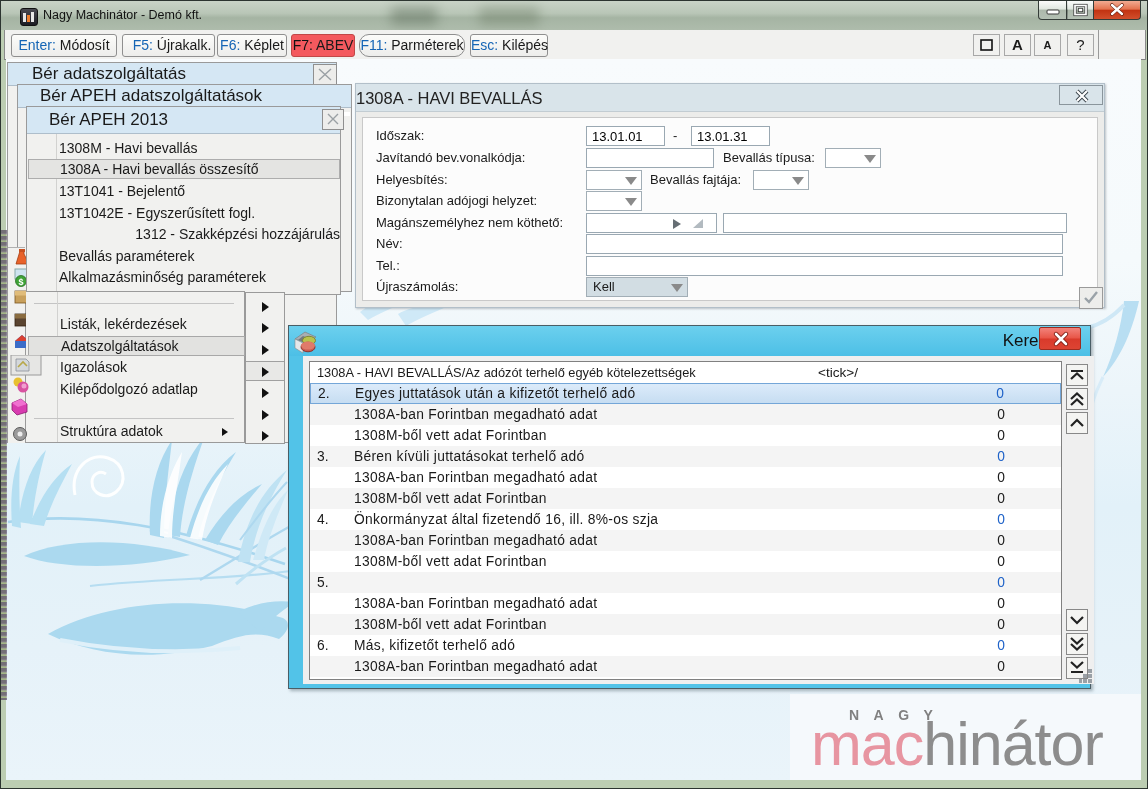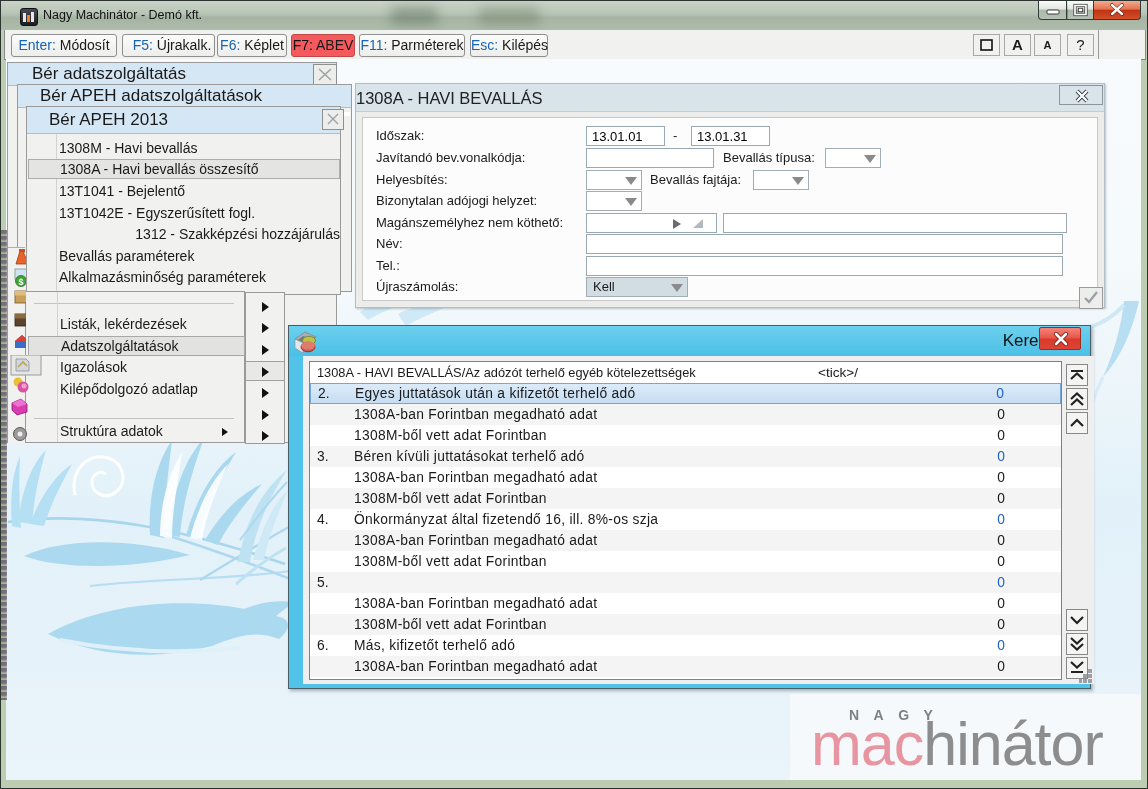--- a/index.html
+++ b/index.html
@@ -123,21 +123,21 @@
       <g stroke="#fff" stroke-width="2.4" stroke-linecap="round">
         <path d="M18 4 L28 13 M28 4 L18 13"></path>
       </g>
     </svg>
 </div>
 <div class="abs" id="toolbar">
   <div class="tbtn" style="left:6px;width:104px;"><b>Enter:</b> Módosít</div>
   <div class="tbtn" style="left:117px;width:84px;padding-left:7px;"><b>F5:</b> Újrakalk.</div>
   <div class="tbtn" style="left:212px;width:68px;"><b>F6:</b> Képlet</div>
   <div class="tbtn" style="left:286px;width:62px;background:#f4595e;border-color:#c04848;"><b style="color:#111;">F7:</b> ABEV</div>
-  <div class="tbtn" style="left:354px;width:104px;"><b>F11:</b> Parméterek</div>
+  <div class="tbtn" style="left:354px;width:104px;border-radius:10px;"><b>F11:</b> Parméterek</div>
   <div class="tbtn" style="left:465px;width:76px;"><b>Esc:</b> Kilépés</div>
   <div class="tsq" style="left:968px;"><svg width="25" height="20" viewBox="0 0 25 20">
         <rect x="7" y="5" width="11" height="10" fill="none" stroke="#111" stroke-width="1.6"></rect>
       </svg></div>
   <div class="tsq" style="left:999px;font-size:15px;font-weight:bold;line-height:20px;">A</div>
   <div class="tsq" style="left:1029px;font-size:11px;font-weight:bold;line-height:20px;">A</div>
   <div class="tsq" style="left:1062px;font-size:15px;line-height:20px;">?</div>
   <div id="tbsep"></div>
 </div>
 <div class="abs" id="main">

